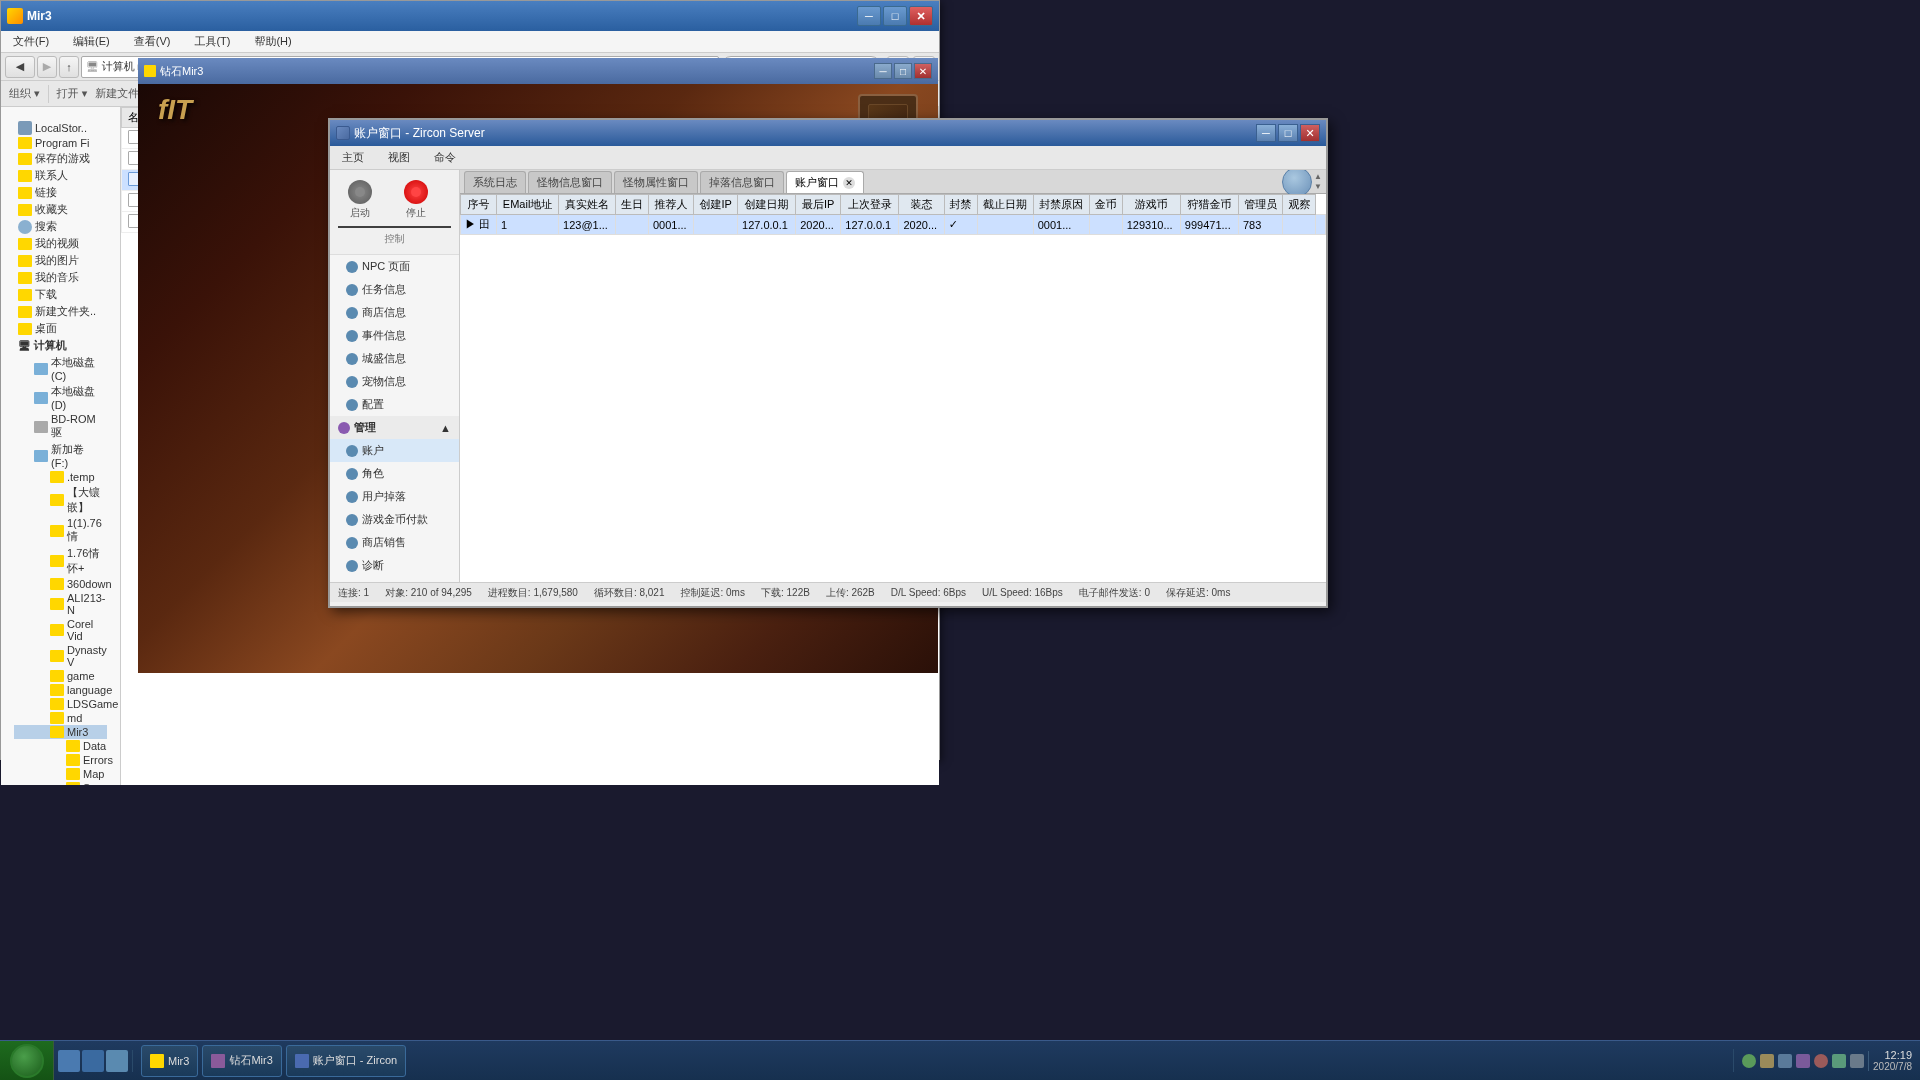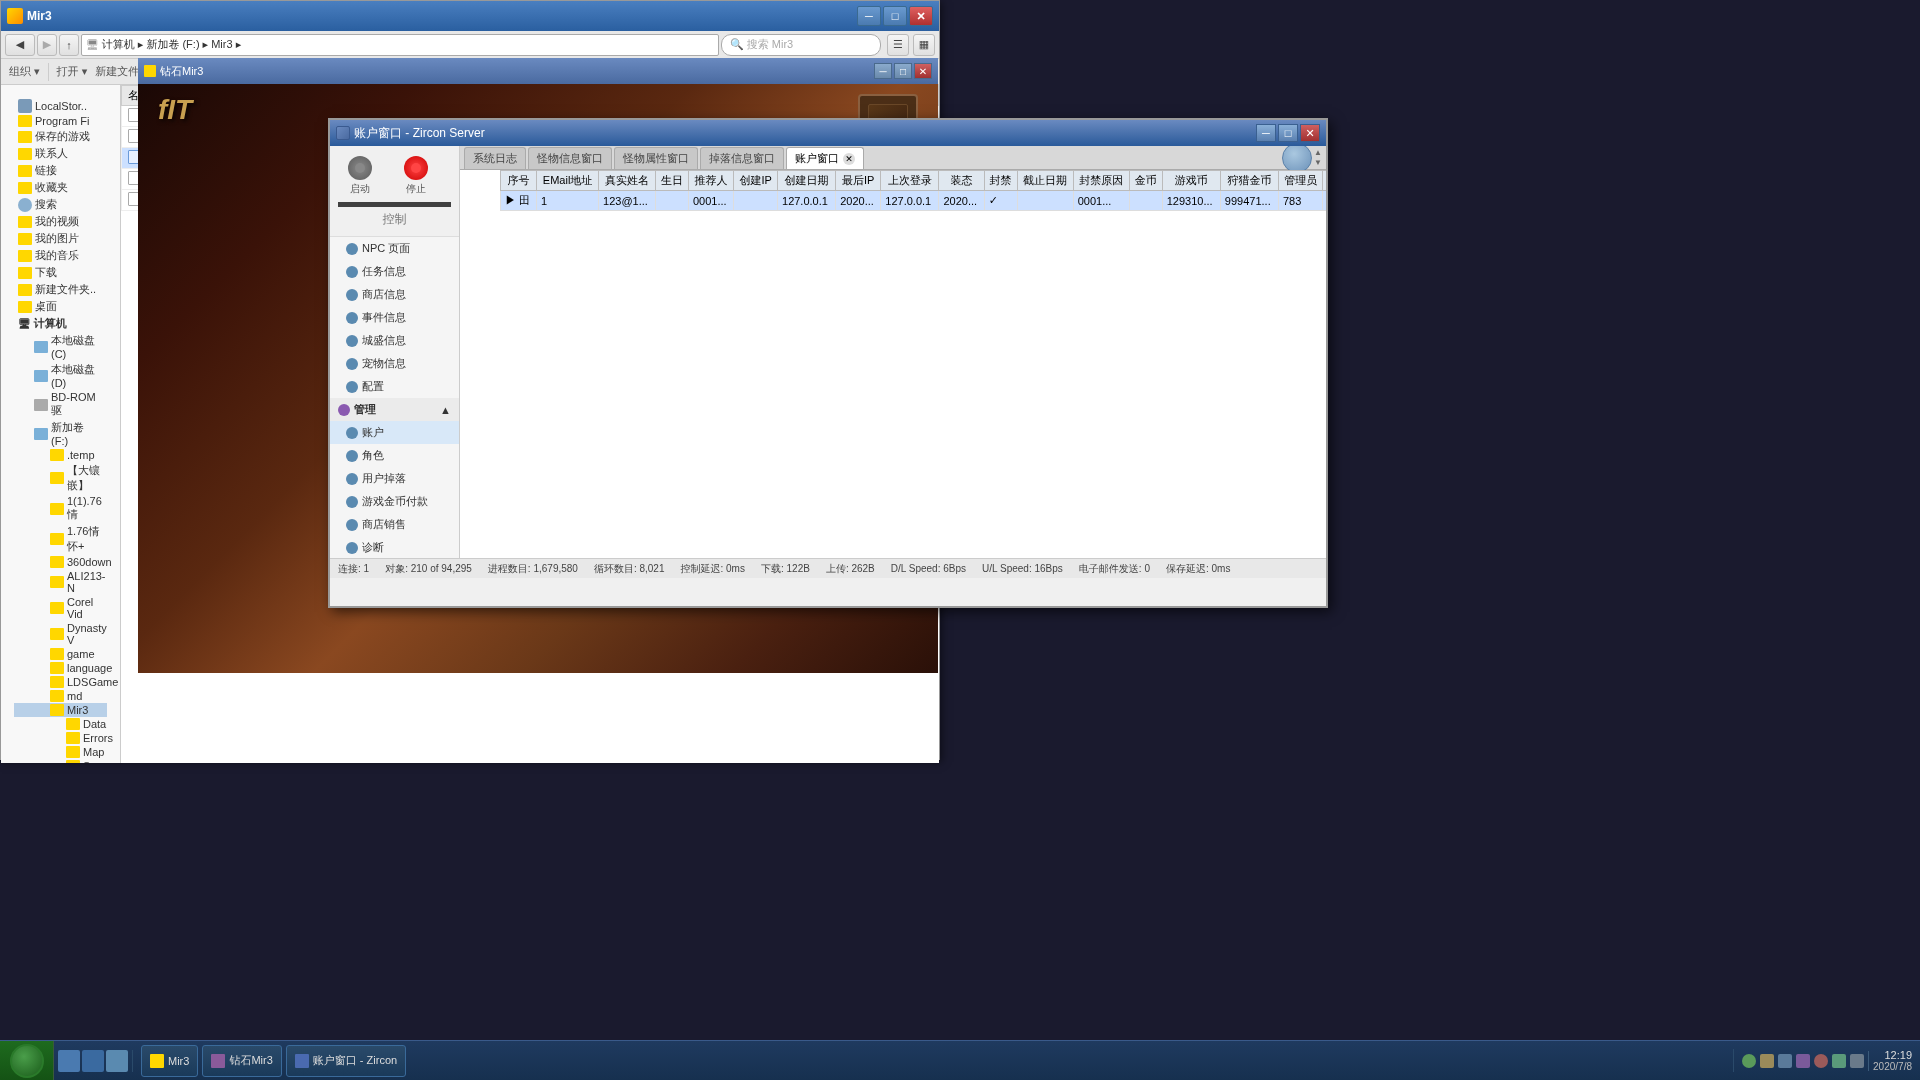--- a/index.html
+++ b/index.html
@@ -428,21 +428,20 @@
     .zircon-table-container {
       flex: 1;
       overflow: auto;
       background: white;
     }
 
     .zircon-table {
       width: 100%;
       border-collapse: collapse;
       font-size: 11px;
-      margin-left: 40px;
     }
 
     .zircon-table th {
       background: #e0e8f0;
       border: 1px solid #bbb;
       padding: 2px 4px;
       text-align: center;
       font-weight: normal;
       white-space: nowrap;
       font-size: 11px;
@@ -542,20 +541,27 @@
   <div class="explorer-titlebar">
     <div class="explorer-titlebar-icon" style="background: linear-gradient(135deg, #ffd700, #ff8c00); width:16px; height:16px; border-radius:2px;"></div>
     <span>Mir3</span>
     <div class="win-controls">
       <div class="win-btn">─</div>
       <div class="win-btn">□</div>
       <div class="win-btn" style="background: linear-gradient(180deg, #e06060 0%, #b03030 100%);">✕</div>
     </div>
   </div>
 
+  <div class="explorer-menu">
+    <span class="menu-item">文件(F)</span>
+    <span class="menu-item">编辑(E)</span>
+    <span class="menu-item">查看(V)</span>
+    <span class="menu-item">工具(T)</span>
+    <span class="menu-item">帮助(H)</span>
+  </div>
 
   <div class="explorer-toolbar">
     <div class="explorer-nav-btn" style="width:30px;">◀</div>
     <div class="explorer-nav-btn" style="width:20px; color:#aaa;">▶</div>
     <div class="explorer-nav-btn" style="width:20px;">↑</div>
     <div class="address-bar">
       <span style="color:#888; font-size:10px;">🖥</span>&nbsp;
       <span>计算机 ▸ 新加卷 (F:) ▸ Mir3 ▸</span>
     </div>
     <div class="search-box">
@@ -766,41 +772,46 @@
   <div class="zircon-titlebar">
     <div style="width:14px; height:14px; background: linear-gradient(135deg, #6a8ac0, #4a6aa0); border-radius:2px; border:1px solid #3a5a90;"></div>
     <span>账户窗口 - Zircon Server</span>
     <div class="zircon-win-controls">
       <div class="zircon-win-btn">─</div>
       <div class="zircon-win-btn">□</div>
       <div class="zircon-win-btn" style="background: linear-gradient(180deg, #d06060 0%, #a03030 100%);">✕</div>
     </div>
   </div>
 
+  <div class="zircon-menu">
+    <span class="menu-item">主页</span>
+    <span class="menu-item">视图</span>
+    <span class="menu-item">命令</span>
+  </div>
 
   <div class="zircon-body">
 
     <div class="zircon-sidebar">
 
       <div style="padding:8px; background:#f0f0f0; border-bottom:1px solid #ddd;">
         <div style="display:flex; gap:12px; align-items:center;">
           <div class="zircon-btn">
             <div class="zircon-btn-icon btn-start-icon">
               <div style="width:10px; height:10px; border-radius:50%; background:#888;"></div>
             </div>
             <span class="zircon-btn-label">启动</span>
           </div>
           <div class="zircon-btn">
             <div class="zircon-btn-icon btn-stop-icon">
               <div style="width:10px; height:10px; border-radius:50%; background:#ff4444;"></div>
             </div>
             <span class="zircon-btn-label">停止</span>
           </div>
         </div>
-        <div style="margin-top:4px; font-size:12px; color:#777; text-align:center; border-top:5px solid #404040; padding-top:4px;">控制</div>
+        <div style="margin-top:4px; font-size:10px; color:#777; text-align:center; border-top:2px solid #404040; padding-top:4px;">控制</div>
       </div>
 
       <div class="zircon-nav-item">
         <div class="zircon-nav-icon" style="background:#5a8ab0;"></div>
         <span>NPC 页面</span>
       </div>
       <div class="zircon-nav-item">
         <div class="zircon-nav-icon" style="background:#5a8ab0;"></div>
         <span>任务信息</span>
       </div>

